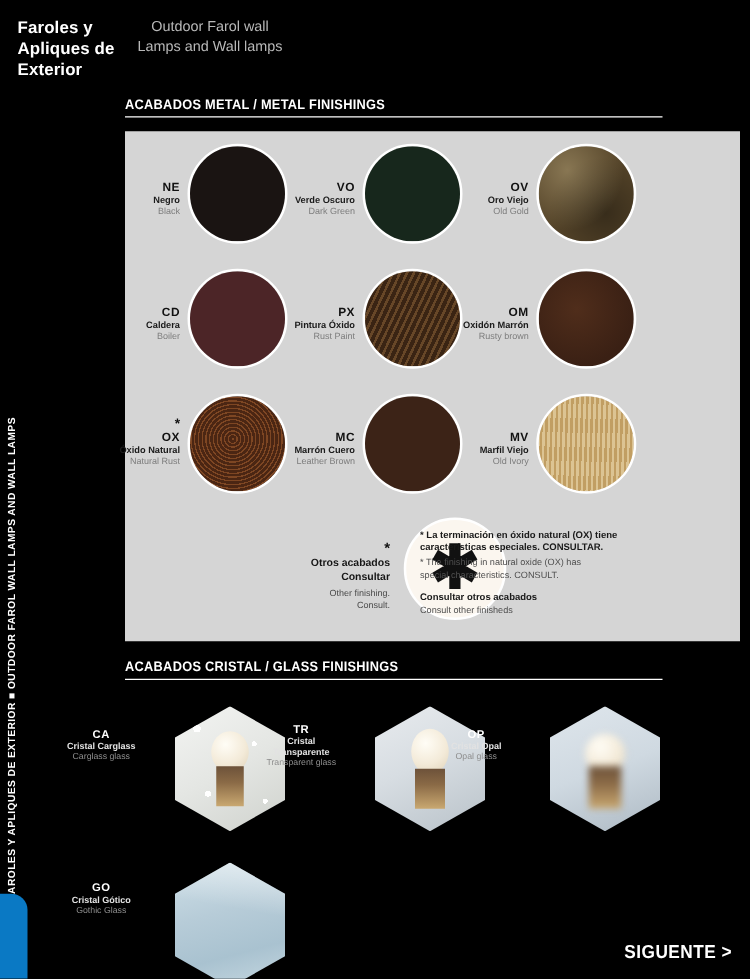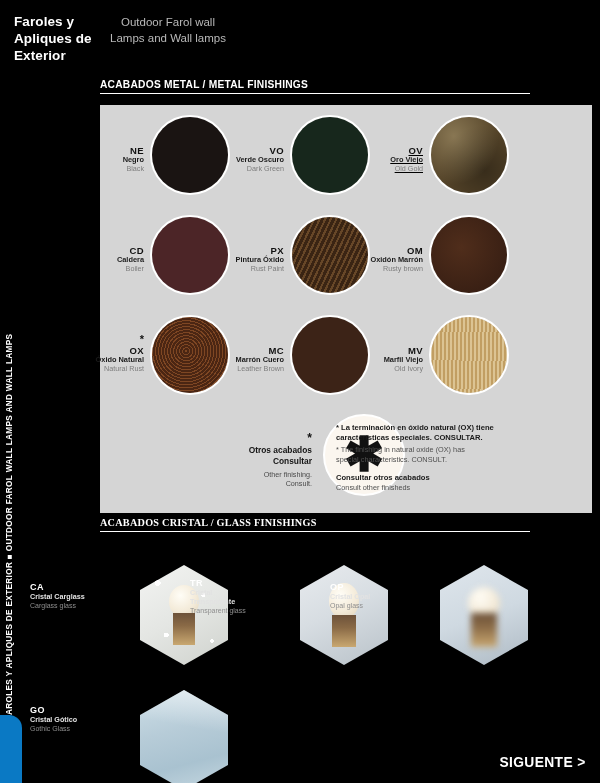--- a/index.html
+++ b/index.html
@@ -80,21 +80,21 @@
   .hex {
     position: absolute; width: 92px; height: 104px;
     clip-path: polygon(50% 0%, 100% 25%, 100% 75%, 50% 100%, 0% 75%, 0% 25%);
     overflow: hidden;
   }
   .hex .inner {
     position: absolute; inset: 2px;
     clip-path: polygon(50% 0%, 100% 25%, 100% 75%, 50% 100%, 0% 75%, 0% 25%);
     background: #fff;
   }
-  .glbl { position: absolute; text-align: left; line-height: 1.22; white-space: nowrap; }
+  .glbl { position: absolute; text-align: center; line-height: 1.22; white-space: nowrap; }
   .glbl .code { color: #ffffff; font-size: 9px; font-weight: bold; letter-spacing: .4px; }
   .glbl .es   { color: #e2e2e2; font-size: 7.2px; font-weight: bold; }
   .glbl .en   { color: #8e8e8e; font-size: 7px; font-weight: normal; }
 
   
   .bulb-glass {
     position: absolute; border-radius: 50%;
     background: radial-gradient(circle at 38% 32%, #fffdf6 0%, #f3ead8 55%, #ddd0b6 100%);
   }
   .bulb-base {
@@ -165,21 +165,21 @@
         <div class="code">VO</div>
         <div class="es">Verde Oscuro</div>
         <div class="en">Dark Green</div>
       </div>
     </div>
 
     <div class="swatch">
       <div class="circle" id="c2" style="left:329px; top:10px;">
           <div class="tex" id="t2" style="background: radial-gradient(at 30% 25%, rgba(255, 235, 180, 0.3), transparent 60%), radial-gradient(at 70% 70%, rgba(0, 0, 0, 0.35), transparent 60%), rgb(85, 68, 41);"></div>
         </div>
-      <div class="lbl" style="left:235px; top:40px; width:88px;text-decoration:underline;">
+      <div class="lbl" style="left:235px; top:40px; width:88px;">
         <div class="code">OV</div>
         <div class="es">Oro Viejo</div>
         <div class="en">Old Gold</div>
       </div>
     </div>
 
     <div class="swatch">
       <div class="circle" id="c3" style="left:50px; top:110px;">
           <div class="tex" id="t3" style="background: rgb(76, 37, 39);"></div>
         </div>
@@ -261,21 +261,21 @@
       <div class="b">* La terminación en óxido natural (OX) tiene</div>
       <div class="b">características especiales. CONSULTAR.</div>
       <div class="n" style="margin-top:2px;">* The finishing in natural oxide (OX) has</div>
       <div class="n">special characteristics. CONSULT.</div>
       <div class="gap"></div>
       <div class="b">Consultar otros acabados</div>
       <div class="n">Consult other finisheds</div>
     </div>
   </div>
 
-  <div class="sect" style="top:516px;font-family:Liberation Serif, serif;">
+  <div class="sect" style="top:528px;">
     <div class="sect-label">ACABADOS CRISTAL / GLASS FINISHINGS</div>
     <div class="sect-rule"></div>
   </div>
 
   <div>
     <div class="hex" style="left:138px; top:563px;">
       <div class="inner" style="background:
            radial-gradient(circle at 20% 18%, #ffffff 0 3px, transparent 3px),
            radial-gradient(circle at 72% 30%, #ffffff 0 2px, transparent 2px),
            radial-gradient(circle at 30% 70%, #ffffff 0 2.5px, transparent 2.5px),

